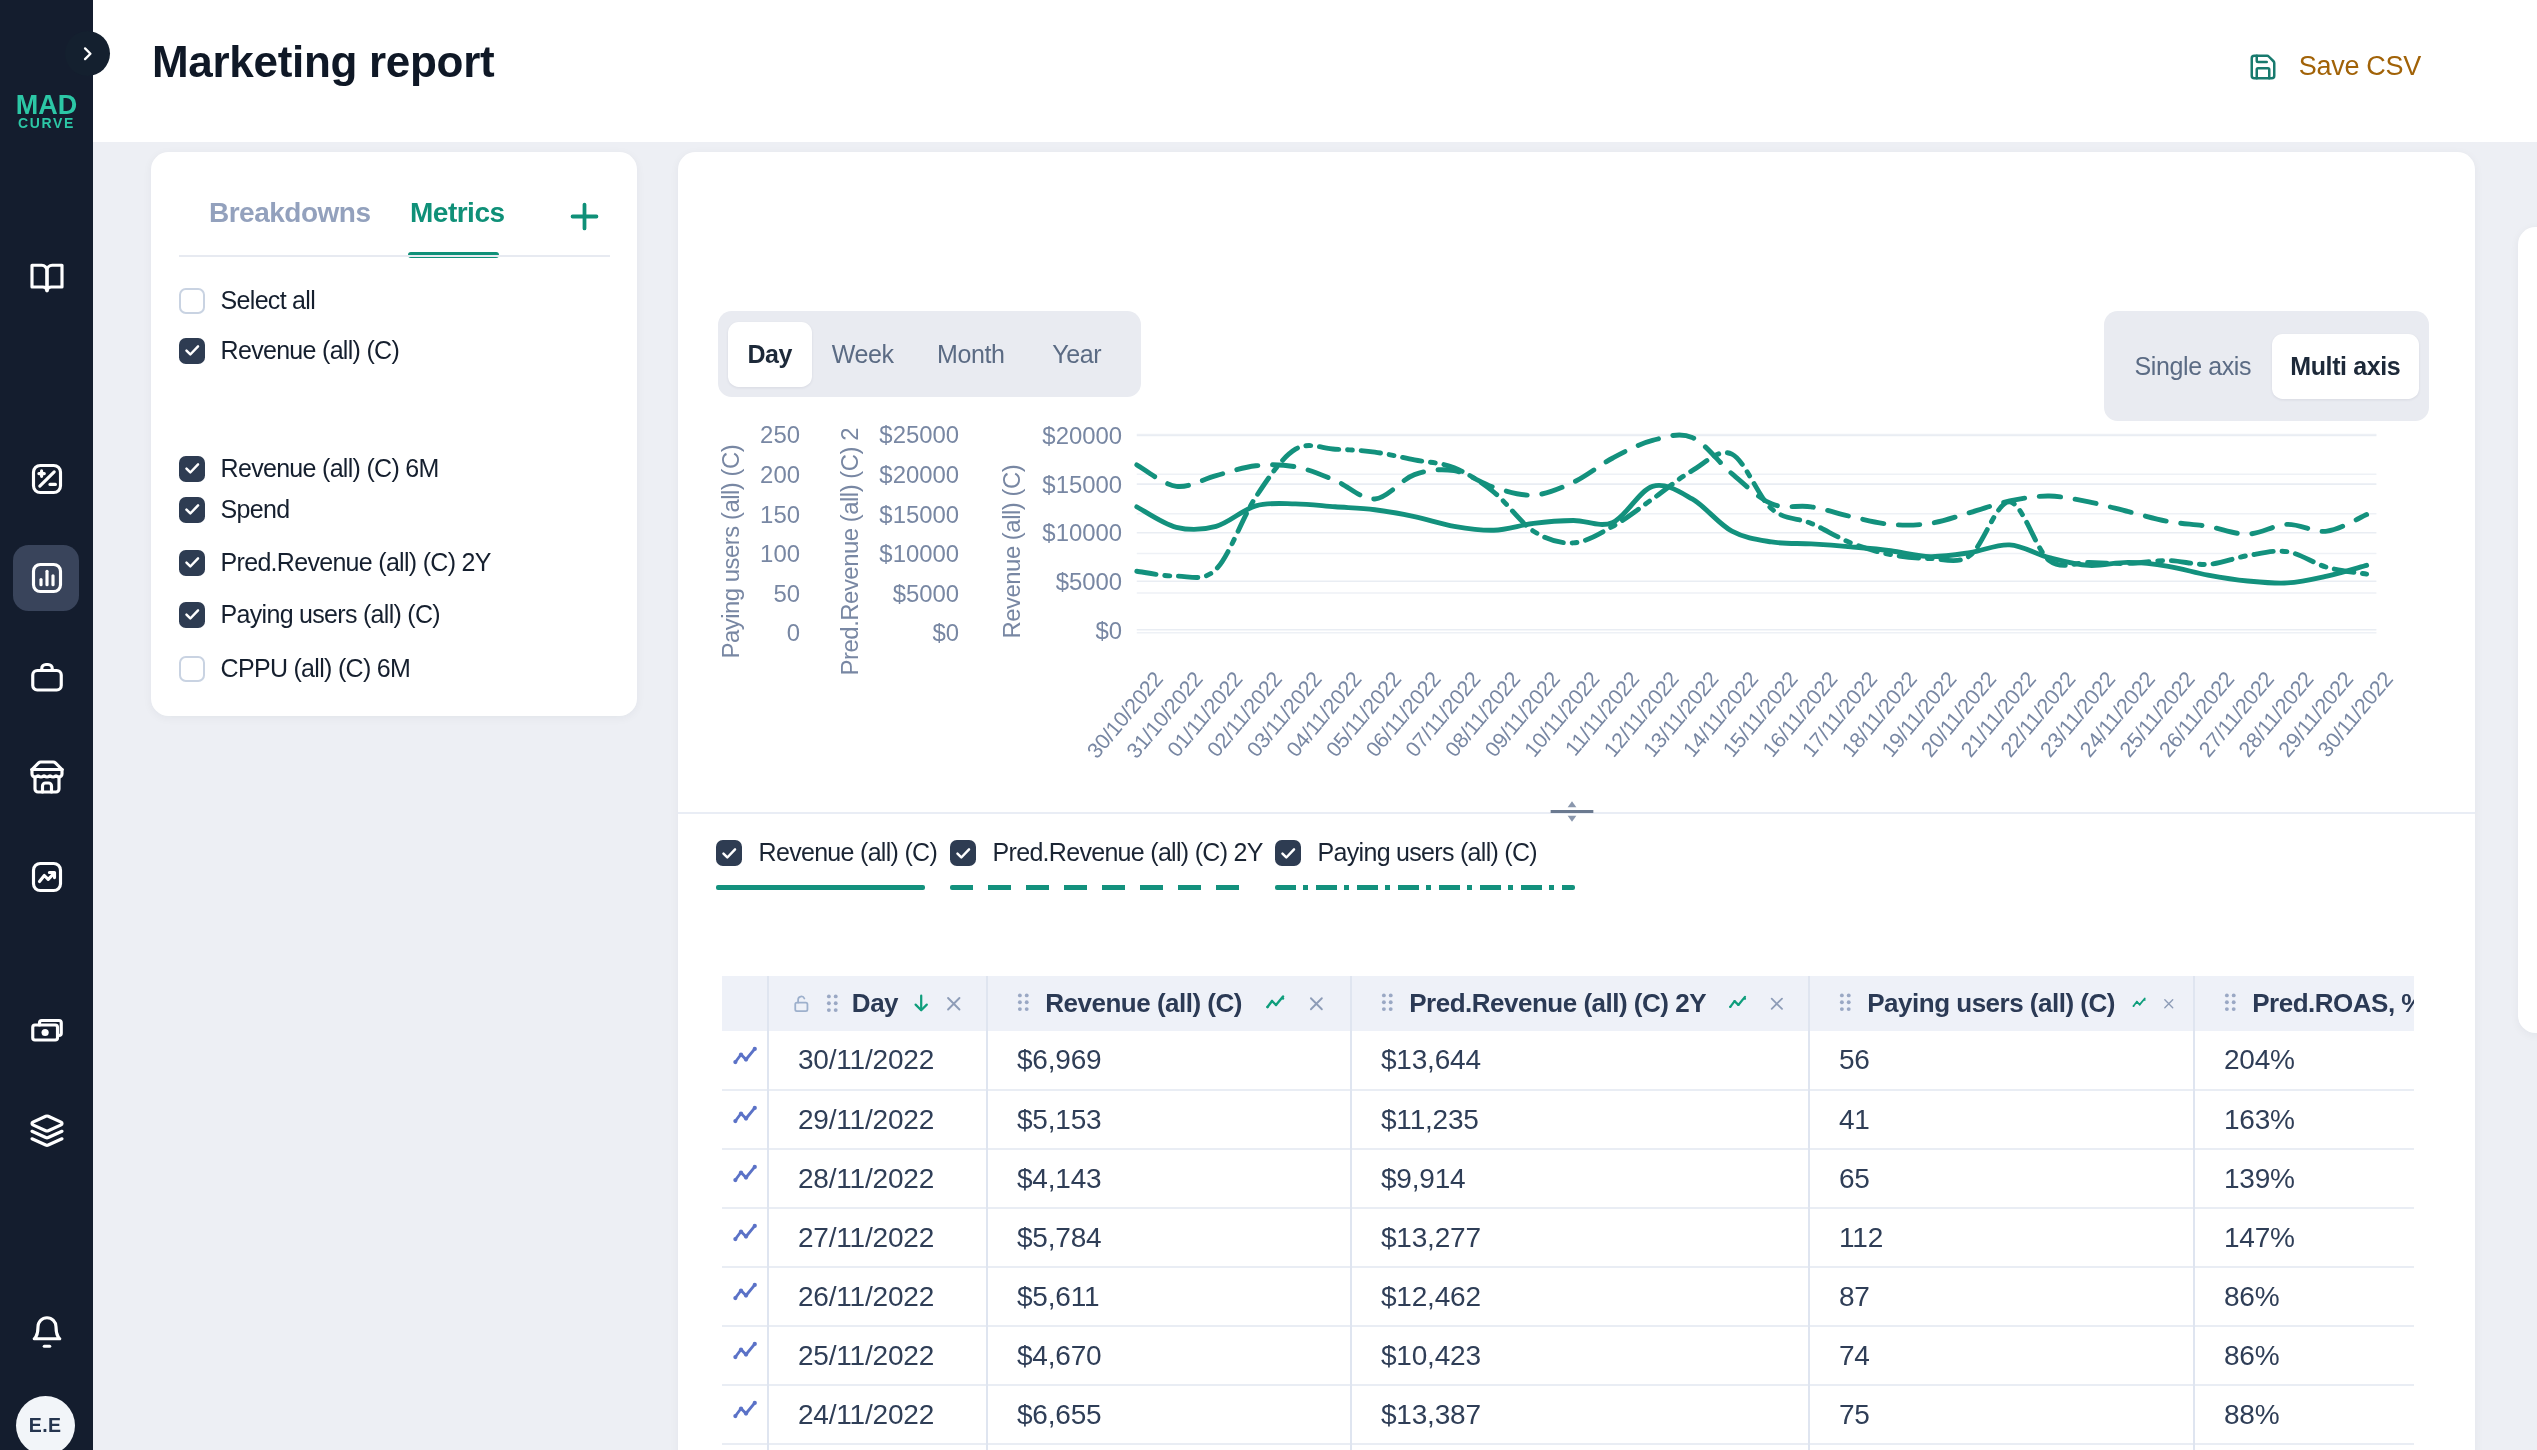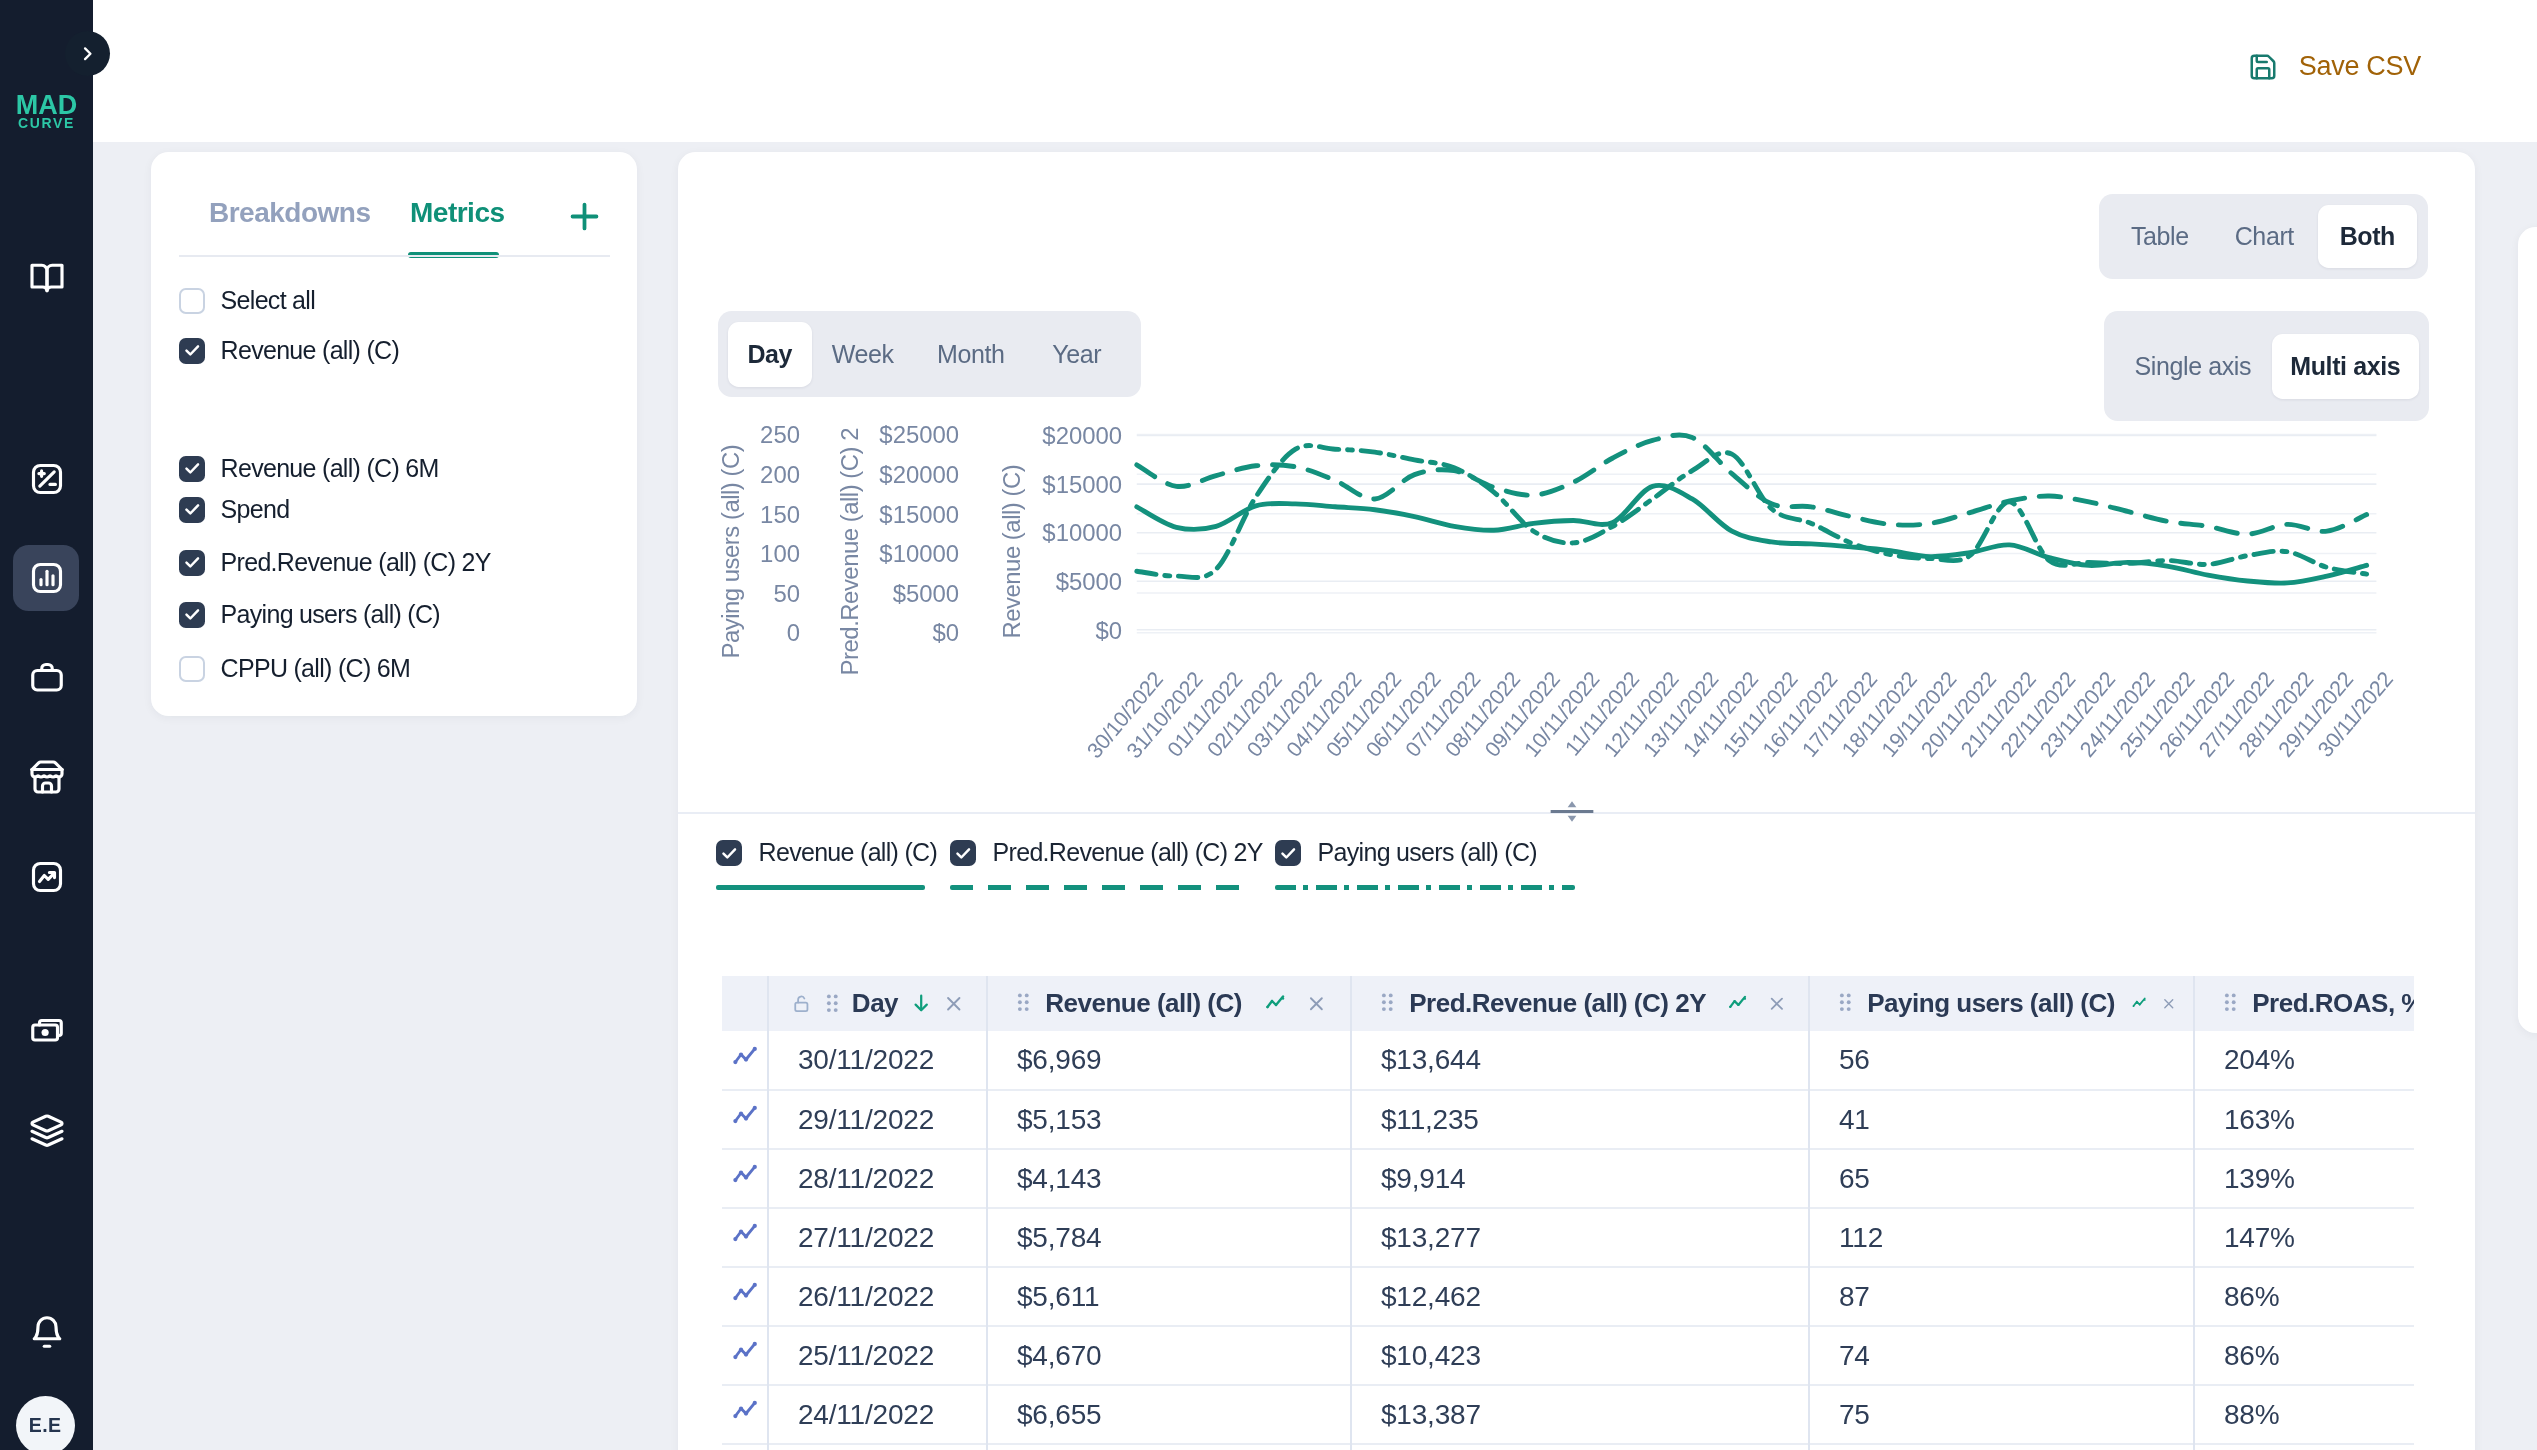--- a/index.html
+++ b/index.html
@@ -52,20 +52,21 @@
 th, td { border-right:2.4px solid #dfe5f0; overflow:hidden; white-space:nowrap; }
 thead th { background:#eef1f8; height:55px; font-size:26px; font-weight:600; color:#2b3a55; text-align:left; letter-spacing:-0.5px; }
 tbody td { height:59px; border-top:2px solid #e9edf4; font-size:28px; color:#2f3e57; padding-left:29px; letter-spacing:-0.2px; }
 tbody tr:first-child td { border-top:none; }
 tbody td.iconcell { padding-left:8.8px; }
 .hflex { display:flex; align-items:center; }
 </style>
 </head>
 <body>
 <div id="header">
+  <div id="title">Marketing report</div>
   <div id="savecsv">
     <svg width="30" height="30" viewBox="0 0 24 24" fill="none" stroke="#187a6e" stroke-width="2" stroke-linecap="round" stroke-linejoin="round">
         <path d="M15.2 3a2 2 0 0 1 1.4.6l3.8 3.8a2 2 0 0 1 .6 1.4V19a2 2 0 0 1-2 2H5a2 2 0 0 1-2-2V5a2 2 0 0 1 2-2z"></path>
         <path d="M17 21v-7a1 1 0 0 0-1-1H8a1 1 0 0 0-1 1v7"></path>
         <path d="M7 3v4a1 1 0 0 0 1 1h7"></path>
       </svg>
     <span>Save CSV</span>
   </div>
 </div>
 <div id="leftcard" class="card">
@@ -119,25 +120,20 @@
         </svg>
       </div>
       <div class="lbl">Paying users (all) (C)</div>
     </div>
   <div class="cbrow" style="top:490px;">
       <div class="cb off"></div>
       <div class="lbl">CPPU (all) (C) 6M</div>
     </div>
 </div>
 <div id="maincard" class="card">
-<div class="tgroup" style="left:1421px; top:42px; width:329px; height:85px;">
-<div class="t" style="width:102px; line-height:63px;">Table</div>
-<div class="t" style="width:107px; line-height:63px;">Chart</div>
-<div class="t sel" style="width:99px; line-height:63px;">Both</div>
-</div>
 <div class="tgroup" style="left:40px; top:159px; width:423px; height:86px;">
 <div class="t sel" style="width:84px; line-height:65px;">Day</div>
 <div class="t" style="width:102px; line-height:65px;">Week</div>
 <div class="t" style="width:114px; line-height:65px;">Month</div>
 <div class="t" style="width:98px; line-height:65px;">Year</div>
 </div>
 <div class="tgroup" style="left:1426px; top:159px; width:325px; height:110px;">
 <div class="t" style="width:158px; line-height:65px;">Single axis</div>
 <div class="t sel" style="width:147px; line-height:65px;">Multi axis</div>
 </div>

